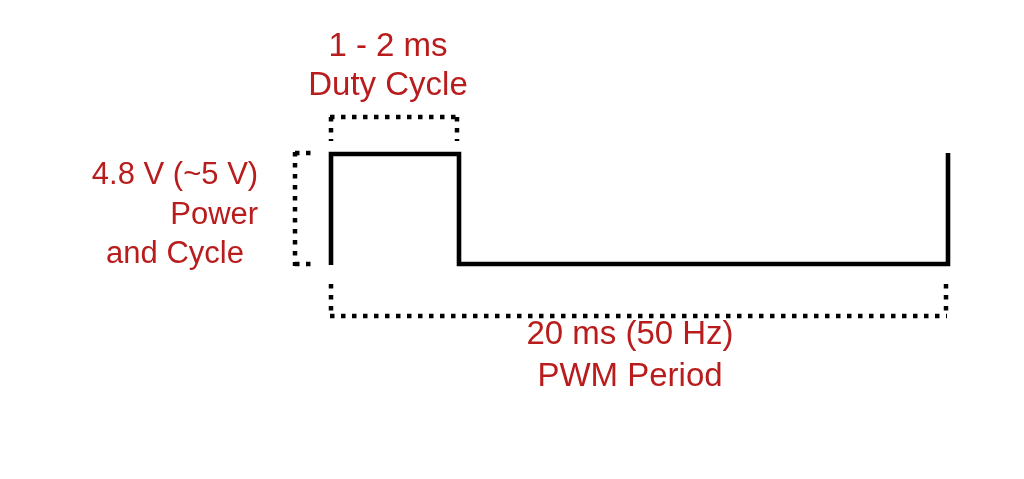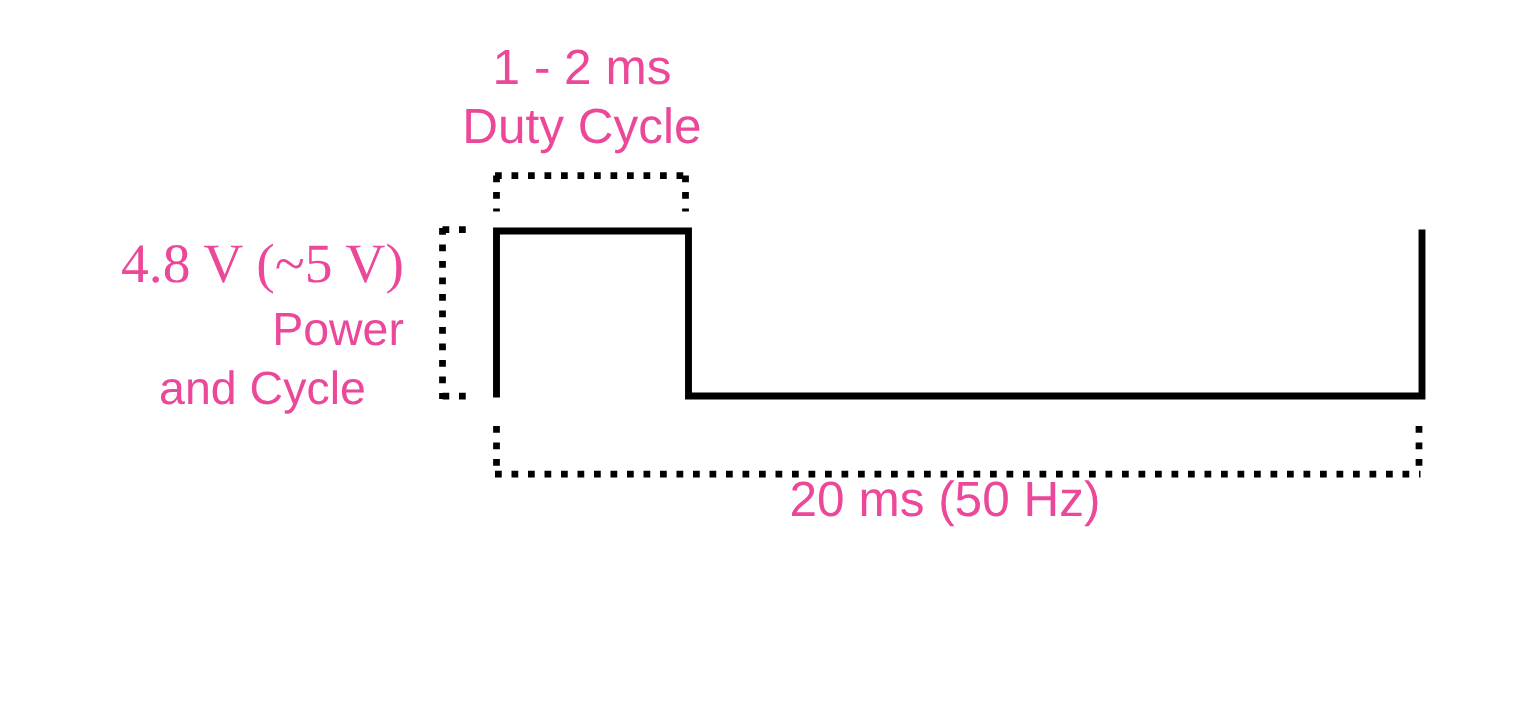--- a/index.html
+++ b/index.html
@@ -21,21 +21,21 @@
   #diagram-svg {
     position: absolute;
     left: 0;
     top: 0;
     width: 1024px;
     height: 479px;
   }
   .label {
     position: absolute;
     white-space: nowrap;
-    color: #ec4899;
+    color: #b91c1c;
     line-height: 1.02;
     letter-spacing: 0px;
   }
   .label-center {
     text-align: center;
     transform: translateX(-50%);
   }
   
   #duty-cycle-label {
     left: 388px;
@@ -44,21 +44,21 @@
   }
   #duty-cycle-label .line1 { display: block; font-size: 33px; }
   #duty-cycle-label .line2 { display: block; font-size: 33px; margin-top: 5px; }
 
   
   #voltage-label {
     left: 175px;
     top: 158px;
     font-size: 31px;
   }
-  #voltage-label .line1 { display: block; font-size: 37px; font-family: Liberation Serif, serif; }
+  #voltage-label .line1 { display: block; font-size: 31px; }
   #voltage-label .line2 { display: block; font-size: 31px; margin-top: 8px; text-align: right; }
   #voltage-label .line3 { display: block; font-size: 31px; margin-top: 8px; }
 
   
   #pwm-period-label {
     left: 630px;
     top: 316px;
     font-size: 33px;
   }
   #pwm-period-label .line1 { display: block; font-size: 33px; }
@@ -99,15 +99,16 @@
   </div>
 
   <div class="label label-center" id="voltage-label">
     <span class="line1">4.8 V (~5 V)</span>
     <span class="line2">Power</span>
     <span class="line3">and Cycle</span>
   </div>
 
   <div class="label label-center" id="pwm-period-label">
     <span class="line1">20 ms (50 Hz)</span>
+    <span class="line2">PWM Period</span>
   </div>
 
 </div>
 
 </body></html>

